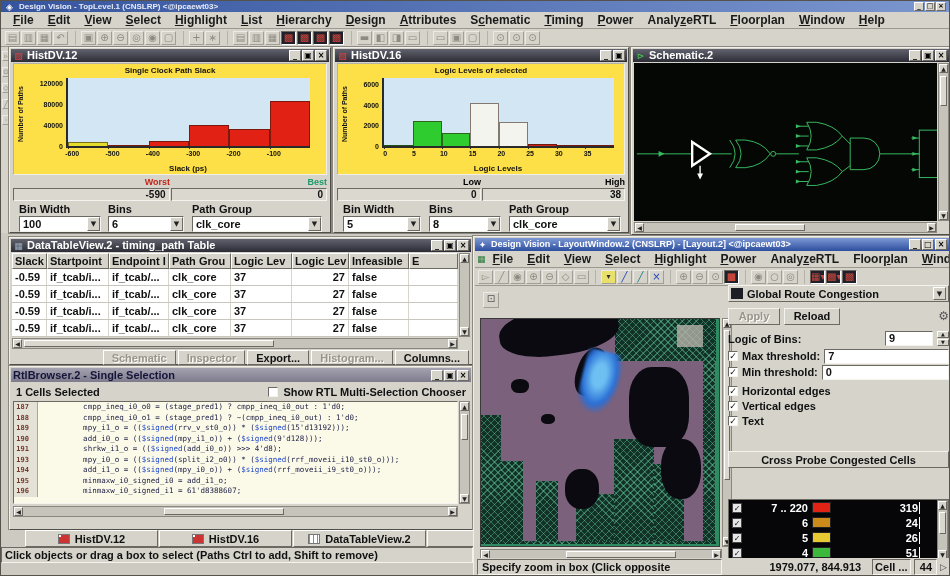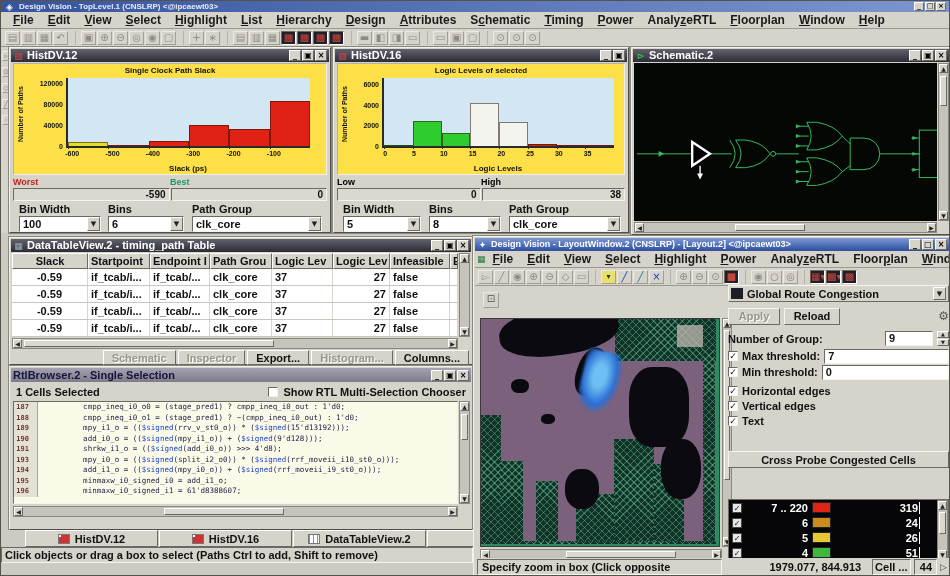--- a/index.html
+++ b/index.html
@@ -39,40 +39,40 @@
 .ylab{position:absolute;left:3px;top:14px;bottom:24px;writing-mode:vertical-rl;transform:rotate(180deg);display:flex;align-items:center;justify-content:center;font:bold 7px "Liberation Sans",sans-serif;color:#111}
 .plot{position:absolute;top:14px;bottom:26px;background:#d3e6f4;border-left:2px solid #2a2a2a;border-bottom:2px solid #2a2a2a}
 #plot0{left:52px;right:16px}
 #plot1{left:44px;right:10px}
 .xlab{position:absolute;bottom:1px;left:40px;right:10px;text-align:center;font:bold 8px "Liberation Sans",sans-serif;color:#111}
 .bar{position:absolute;bottom:0;border:1px solid rgba(40,20,10,.55);border-bottom:none}
 .ytick{position:absolute;right:calc(100% + 5px);transform:translateY(50%);font:bold 7px/7px "Liberation Sans",sans-serif;color:#111;white-space:nowrap}
 .xtick{position:absolute;top:calc(100% + 4px);font:bold 7px/7px "Liberation Sans",sans-serif;color:#111;transform:translateX(-20%)}
 .tmark{position:absolute;top:100%;width:1px;height:3px;background:#2a2a2a}
 .lblrow{position:absolute;left:3px;right:3px;height:10px;display:flex;font:bold 9px/10px "Liberation Sans",sans-serif}
-.lblrow .l{width:50%;text-align:left}
+.lblrow .l{width:50%;text-align:right}
 .fields{position:absolute;left:3px;right:3px;height:13px;display:flex;gap:1px}
 .fld{flex:1;background:#dbd8d0;border:1px solid;border-color:#6b6962 #f5f3ed #f5f3ed #6b6962;font:bold 10px/11px "Liberation Sans",sans-serif;text-align:right;padding:0 3px;color:#111}
 .ctlbl{position:absolute;font:bold 11px "Liberation Sans",sans-serif;color:#111;white-space:nowrap}
 .combo{position:absolute;height:16px;display:flex;background:#fff;border:1px solid;border-color:#6b6962 #f5f3ed #f5f3ed #6b6962}
 .cval{flex:1;font:bold 11px/14px "Liberation Sans",sans-serif;padding:0 3px;color:#111;white-space:nowrap;overflow:hidden}
 .cbtn{width:13px;background:#d6d3cb;border:1px solid;border-color:#fff #6b6962 #6b6962 #fff;font:7px/12px "DejaVu Sans",sans-serif;text-align:center;color:#222}
 
 #schem-canvas{position:absolute;left:2px;top:15px;right:13px;bottom:13px;background:#050705;overflow:hidden}
 .vsb{position:absolute;width:11px;background:#c6c3bb;border:1px solid #8a877f}
 .hsb{position:absolute;height:11px;background:#c6c3bb;border:1px solid #8a877f}
 .sba{position:absolute;width:9px;height:9px;background:#d6d3cb;border:1px solid;border-color:#fff #6b6962 #6b6962 #fff;font:6px/8px "DejaVu Sans",sans-serif;text-align:center;color:#222}
 .sbt{position:absolute;background:#dad7cf;border:1px solid;border-color:#fff #6b6962 #6b6962 #fff}
 
 #dtv-head{position:absolute;left:2px;top:15px;right:14px;height:16px;display:flex}
 .dtc{background:#d6d3cb;border:1px solid;border-color:#fff #6b6962 #6b6962 #fff;font:bold 11px/14px "Liberation Sans",sans-serif;padding:0 2px;white-space:nowrap;overflow:hidden;color:#111}
 #dtv-body{position:absolute;left:2px;top:31px;right:14px;height:68px;background:#fff;overflow:hidden}
 .dtr{display:flex;height:17px;border-bottom:1px solid #c9c6be}
 .dtd{font:bold 11px/16px "Liberation Sans",sans-serif;padding:0 3px;border-right:1px solid #d8d5cd;white-space:nowrap;overflow:hidden;color:#111}
-.c0{width:76px;text-align:center}.c1{width:62px}.c2{width:60px}.c3{width:62px}.c4{width:61px}.c5{width:57px;text-align:right}.c6{width:60px}.c7{flex:1}
+.c0{width:35px;text-align:left}.c1{width:62px}.c2{width:60px}.c3{width:62px}.c4{width:61px}.c5{width:57px;text-align:right}.c6{width:60px}.c7{flex:1}
 #dtv-btns{position:absolute;left:2px;right:3px;top:112px;height:15px;display:flex;gap:2px;justify-content:flex-end}
 #dtv-btns .btn{padding:0 8px;border:1px solid;border-color:#fff #6b6962 #6b6962 #fff}
 
 #rtl-info{position:absolute;left:6px;right:6px;top:17px;height:15px;display:flex;align-items:center;font:bold 11px "Liberation Sans",sans-serif;color:#111}
 .chk{width:10px;height:10px;background:#fff;border:1px solid;border-color:#6b6962 #f5f3ed #f5f3ed #6b6962;font:bold 9px/9px "DejaVu Sans",sans-serif;text-align:center;color:#111}
 #code{position:absolute;left:3px;right:14px;top:34px;bottom:25px;background:#fbfae8;border:1px solid;border-color:#6b6962 #f5f3ed #f5f3ed #6b6962;overflow:hidden}
 .crow{display:flex;height:10.5px}
 .gut{width:24px;background:#e4e1d6;border-right:1px solid #a9a69e;font:bold 7px/10.5px "DejaVu Sans Mono",monospace;text-align:right;padding-right:8px;color:#70382a}
 .crow.cur .gut{background:#23232e;color:#fff}
 .cmark{width:9px;font:7px/10.5px "DejaVu Sans",sans-serif;color:#c42b1e;text-align:center}
@@ -647,21 +647,21 @@
         <span style="width:12px;height:11px;background:#1d1d26;box-shadow:inset 2px 2px 0 #c33,inset -3px -3px 0 #2a2} "></span>
         <span class="rlbl">Global Route Congestion</span>
         <span class="cbtn" style="margin-left:auto;height:13px">▼</span>
       </div>
       <div class="rrow" style="top:22px;height:18px">
         <span class="btn dis raised" style="width:52px;height:17px">Apply</span>
         <span class="btn raised" style="width:56px;height:17px">Reload</span>
         <span style="margin-left:auto;font:12px 'DejaVu Sans',sans-serif;color:#555">⚙</span>
       </div>
       <div class="rrow" style="top:46px;height:15px">
-        <span class="rlbl">Number of Group:</span>
+        <span class="rlbl">Logic of Bins:</span>
         <span class="rfield" style="margin-left:auto;width:48px">9</span>
         <span style="display:flex;flex-direction:column;gap:1px">
           <span class="cbtn" style="width:12px;height:7px;line-height:5px;font-size:5px">▲</span>
           <span class="cbtn" style="width:12px;height:7px;line-height:5px;font-size:5px">▼</span>
         </span>
       </div>
       <div class="rrow" style="top:64px;height:14px">
         <span class="chk">✓</span>
         <span class="rlbl">Max threshold:</span>
         <span class="rfield" style="flex:1">7</span>

